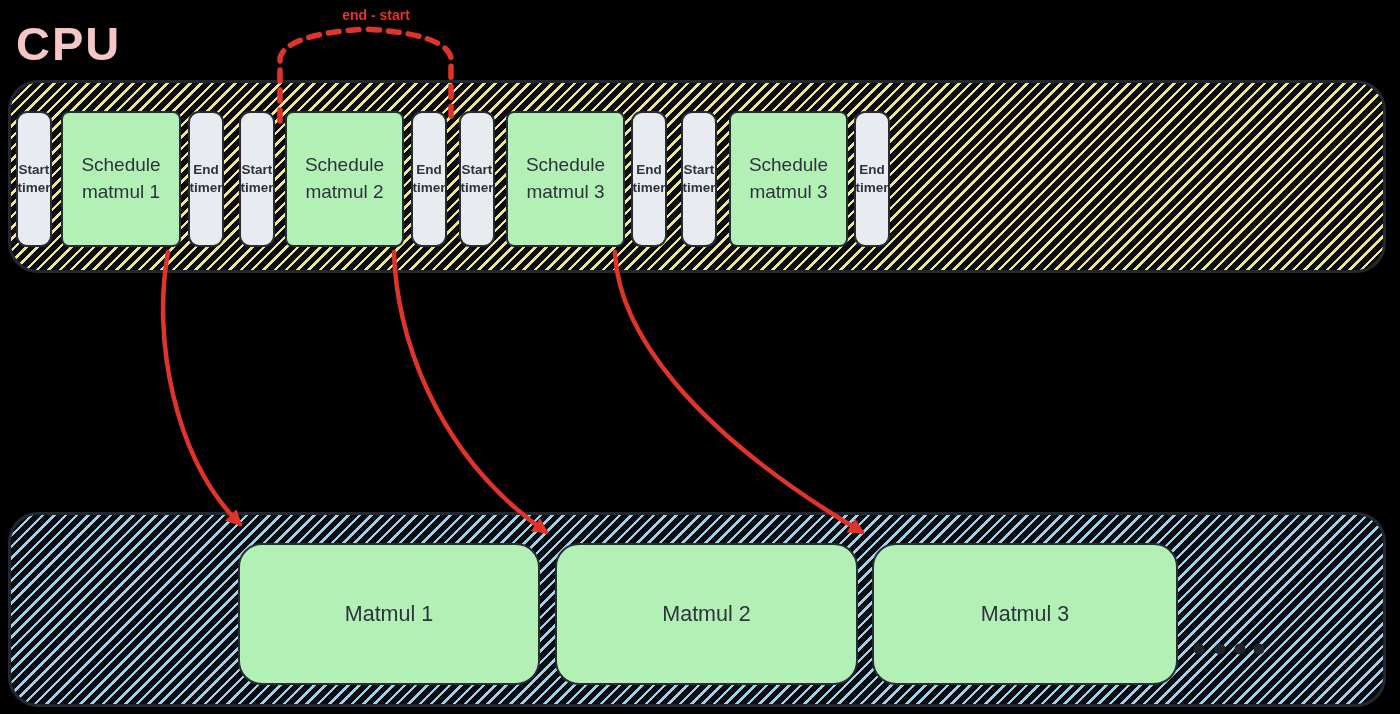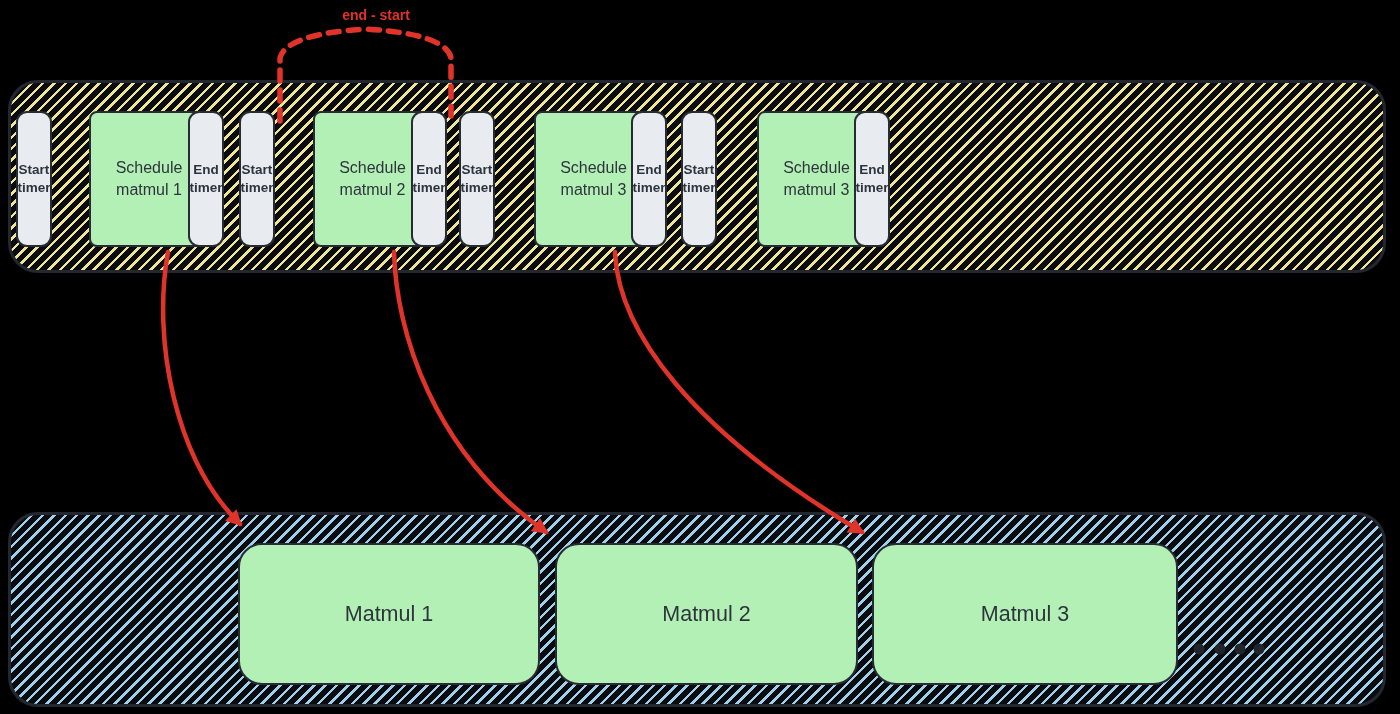--- a/index.html
+++ b/index.html
@@ -67,24 +67,23 @@
     border: 2.5px solid var(--block_border);
     border-radius: 11px;
     font-size: 13.5px;
     font-weight: 700;
     line-height: 1.3;
   }
   .schedule {
     background: var(--block_green);
     border: 2.5px solid var(--block_border);
     border-radius: 8px;
-    font-size: 16px;
+    font-size: 19px;
     font-weight: 500;
     line-height: 1.4;
-    margin-left: 28px;
   }
   .gpu-block {
     top: 543px; height: 142px;
     background: var(--block_green);
     border: 2.5px solid var(--block_border);
     border-radius: 24px;
     font-size: 21.5px;
     font-weight: 500;
   }
 
@@ -120,20 +119,21 @@
     stroke-linecap: round;
     stroke-dasharray: 11 9;
   }
   .dot { fill: var(--dots_color); }
 </style>
 </head>
 <body>
 
 <div id="canvas">
 
+  <div id="cpu-label" class="band-label">CPU</div>
 
   <div id="cpu-band" class="band"></div>
   <div id="gpu-band" class="band"></div>
 
   <div class="block cpu-block timer" style="left:16px;width:36px">
     <span>Start</span>
     <span>timer</span>
   </div>
   <div class="block cpu-block schedule" style="left:61px;width:120px">
     <span>Schedule</span>

